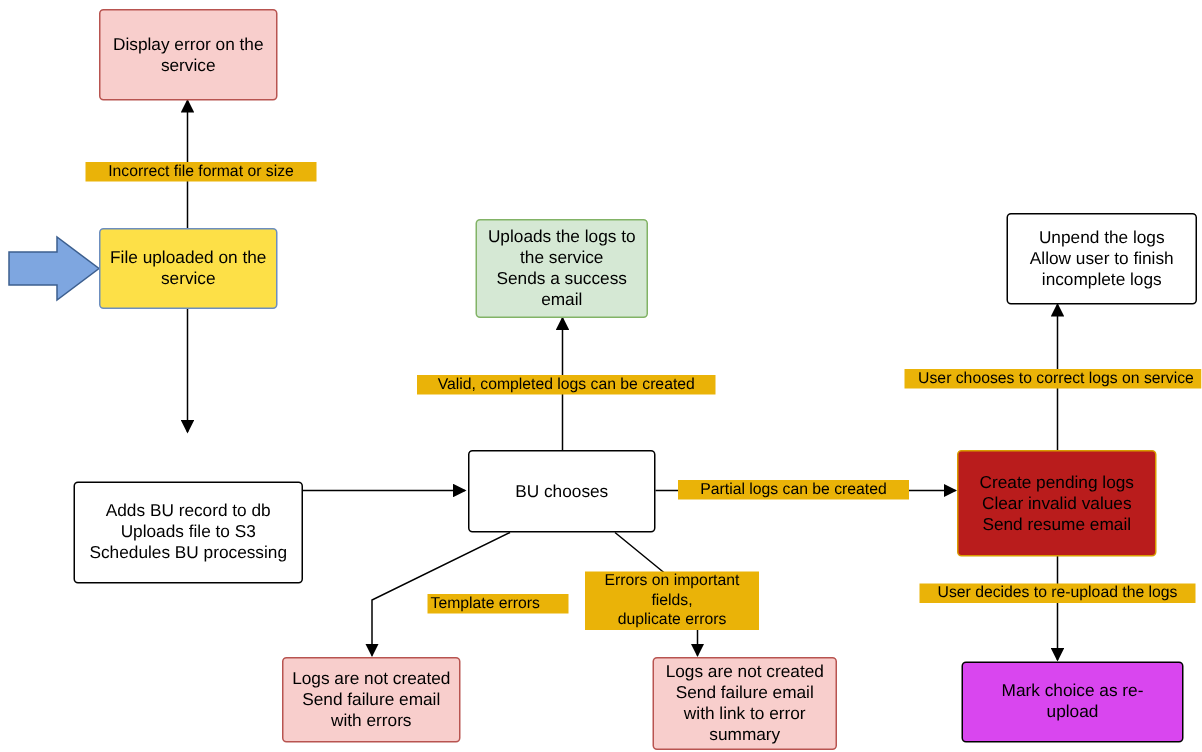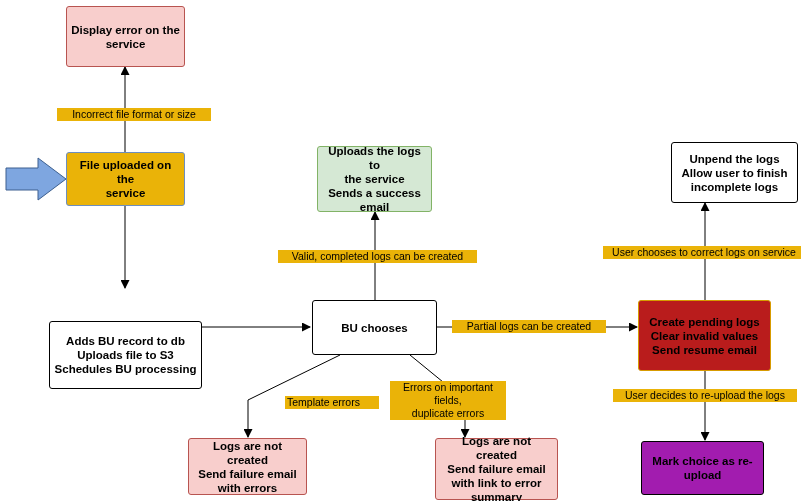--- a/index.html
+++ b/index.html
@@ -22,21 +22,20 @@
     border-radius: 3px;
     display: flex;
     align-items: center;
     justify-content: center;
     text-align: center;
     font-size: 11.5px;
     line-height: 14px;
     color: #000000;
     white-space: pre-line;
     padding: 2px 4px;
-    font-weight: bold;
   }
   .edge-label {
     position: absolute;
     font-size: 10.5px;
     line-height: 13px;
     color: #000000;
     text-align: center;
     white-space: pre-line;
     background: #eab308;
     padding: 0 2px;
@@ -81,21 +80,21 @@
     <path d="M705,355 L705,440" stroke="#000000" fill="none" marker-end="url(#arrow)"></path>
 
     <g>
       <path d="M6,168 L38,168 L38,158 L66,179 L38,200 L38,190 L6,190 Z" fill="#7ea6e0" stroke="#3c5f8f" stroke-width="1"></path>
     </g>
   </svg>
 
   <div class="node" style="left:66px; top:6px; width:119px; height:61px; background:#f8cecc; border-color:#b85450;">Display error on the
 service</div>
 
-  <div class="node" style="left:66px; top:152px; width:119px; height:54px; background:#eab308; border-color:#6c8ebf;">File uploaded on the
+  <div class="node" style="left:66px; top:152px; width:119px; height:54px; background:#fde047; border-color:#6c8ebf;">File uploaded on the
 service</div>
 
   <div class="node" style="left:49px; top:289px; width:153px; height:68px; background:#ffffff; border-color:#000000;margin-top:32px;">Adds BU record to db
 Uploads file to S3
 Schedules BU processing</div>
 
   <div class="node" style="left:312px; top:300px; width:125px; height:55px; background:#ffffff; border-color:#000000;">BU chooses</div>
 
   <div class="node" style="left:317px; top:146px; width:115px; height:66px; background:#d5e8d4; border-color:#82b366;">Uploads the logs to
 the service
@@ -112,21 +111,21 @@
 summary</div>
 
   <div class="node" style="left:638px; top:300px; width:133px; height:71px; background:#b91c1c; border-color:#d79b00;">Create pending logs
 Clear invalid values
 Send resume email</div>
 
   <div class="node" style="left:641px; top:142px; width:127px; height:61px; background:#ffffff; border-color:#000000;margin-left:30px;">Unpend the logs
 Allow user to finish
 incomplete logs</div>
 
-  <div class="node" style="left:641px; top:441px; width:123px; height:54px; background:#a21caf; border-color:#000000;">Mark choice as re-
+  <div class="node" style="left:641px; top:441px; width:148px; height:54px; background:#d946ef; border-color:#000000;">Mark choice as re-
 upload</div>
 
   <div class="edge-label" style="left:57px; top:108px; width:150px;">Incorrect file format or size</div>
 
 
   <div class="edge-label" style="left:278px; top:250px; width:195px;">Valid, completed logs can be created</div>
 
   <div class="edge-label" style="left:285px; top:396px; width:90px; text-align:left;">Template errors</div>
 
   <div class="edge-label" style="left:390px; top:381px; width:112px;">Errors on important fields,

